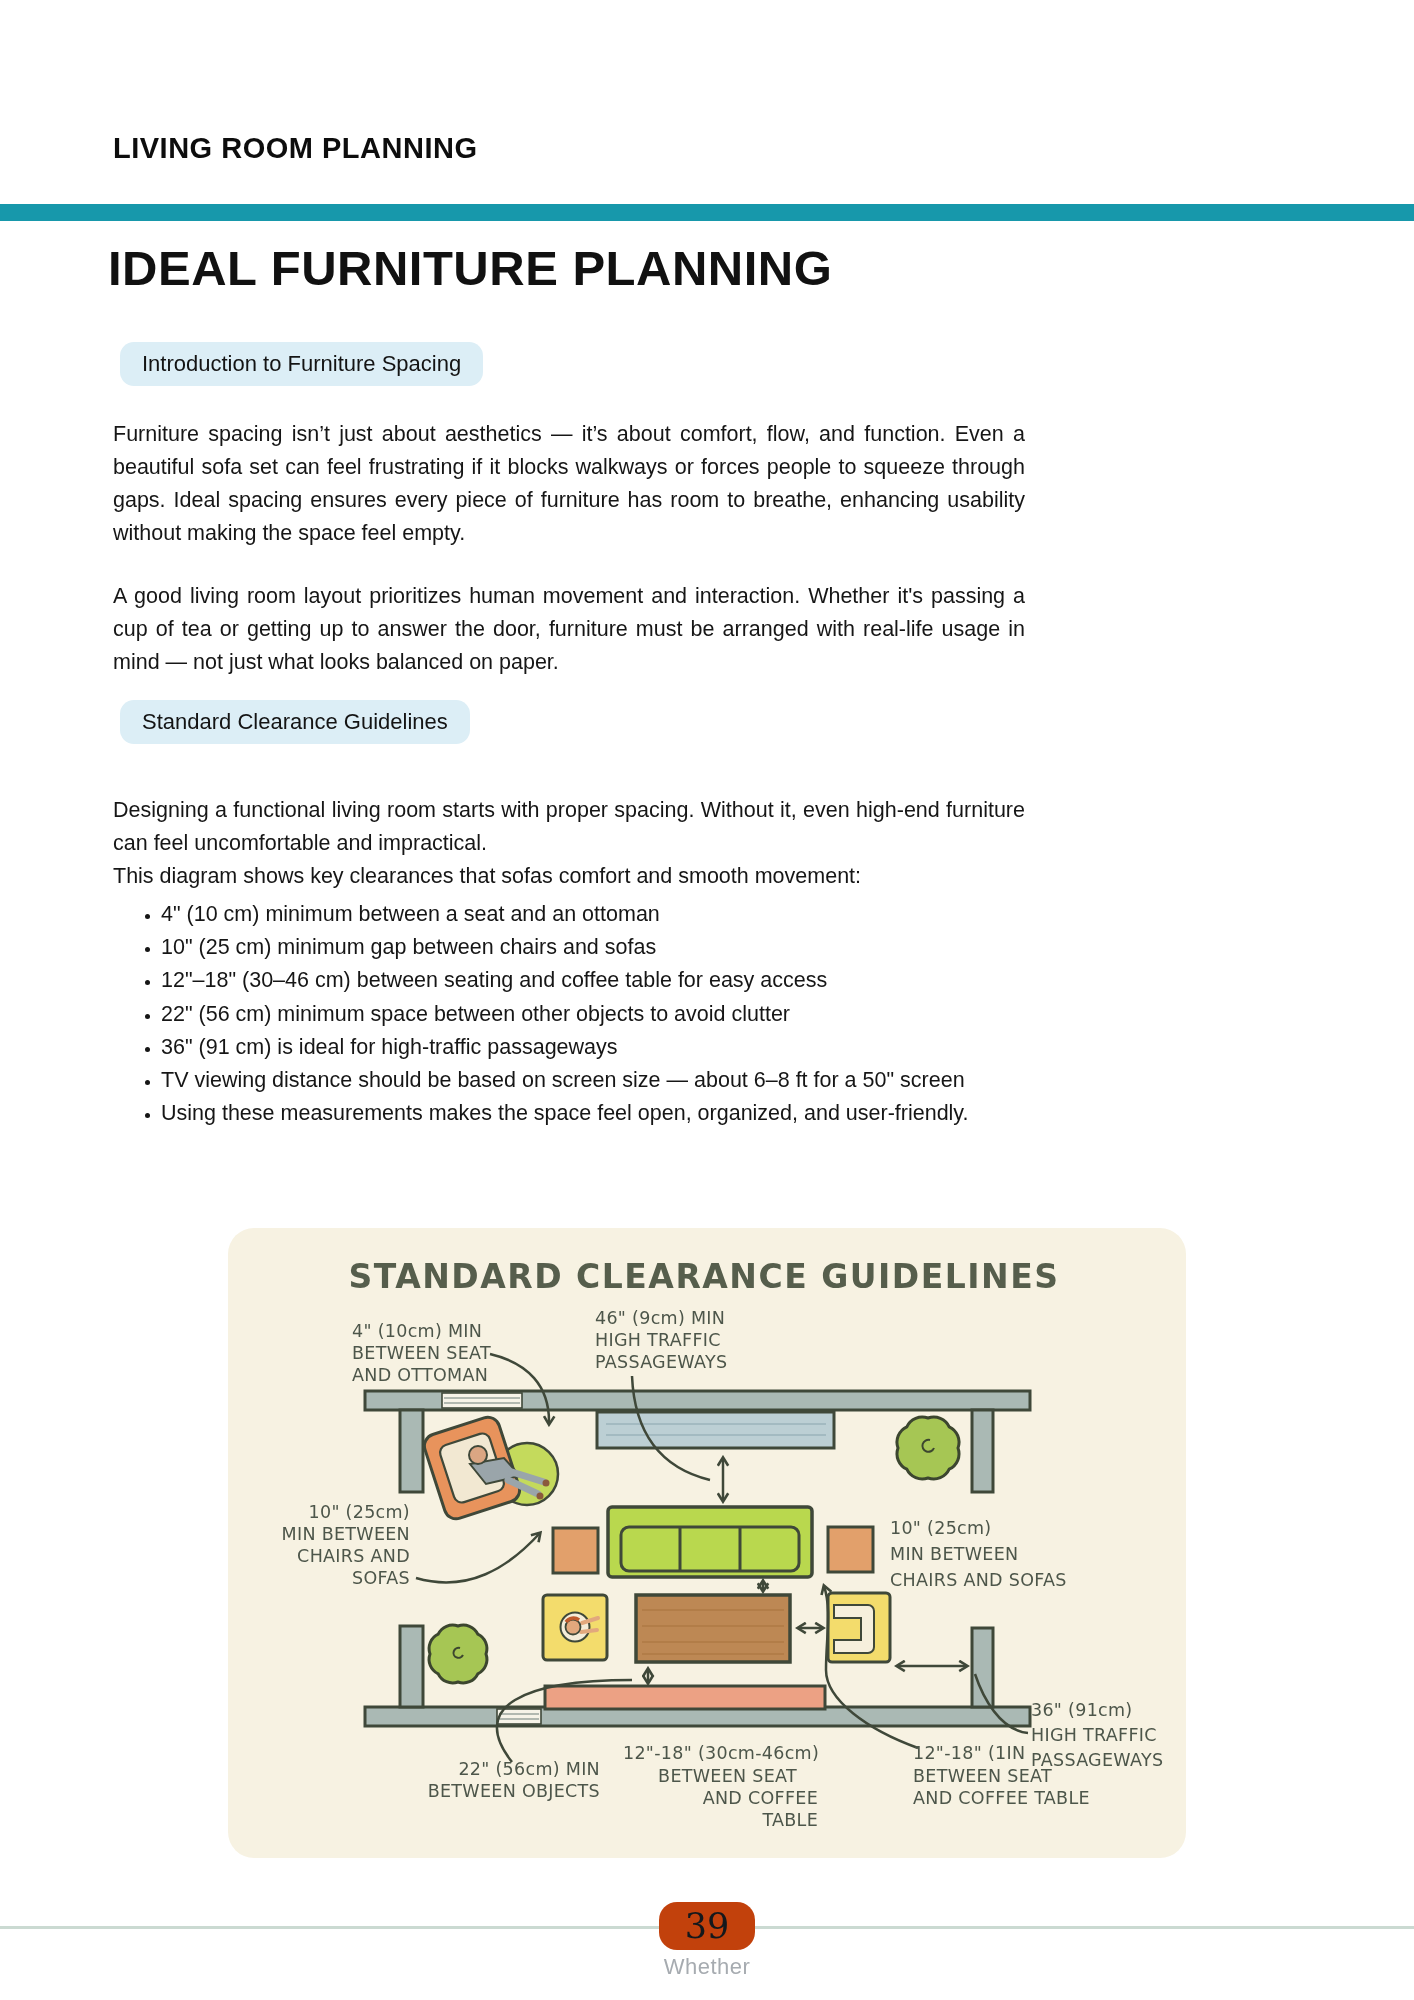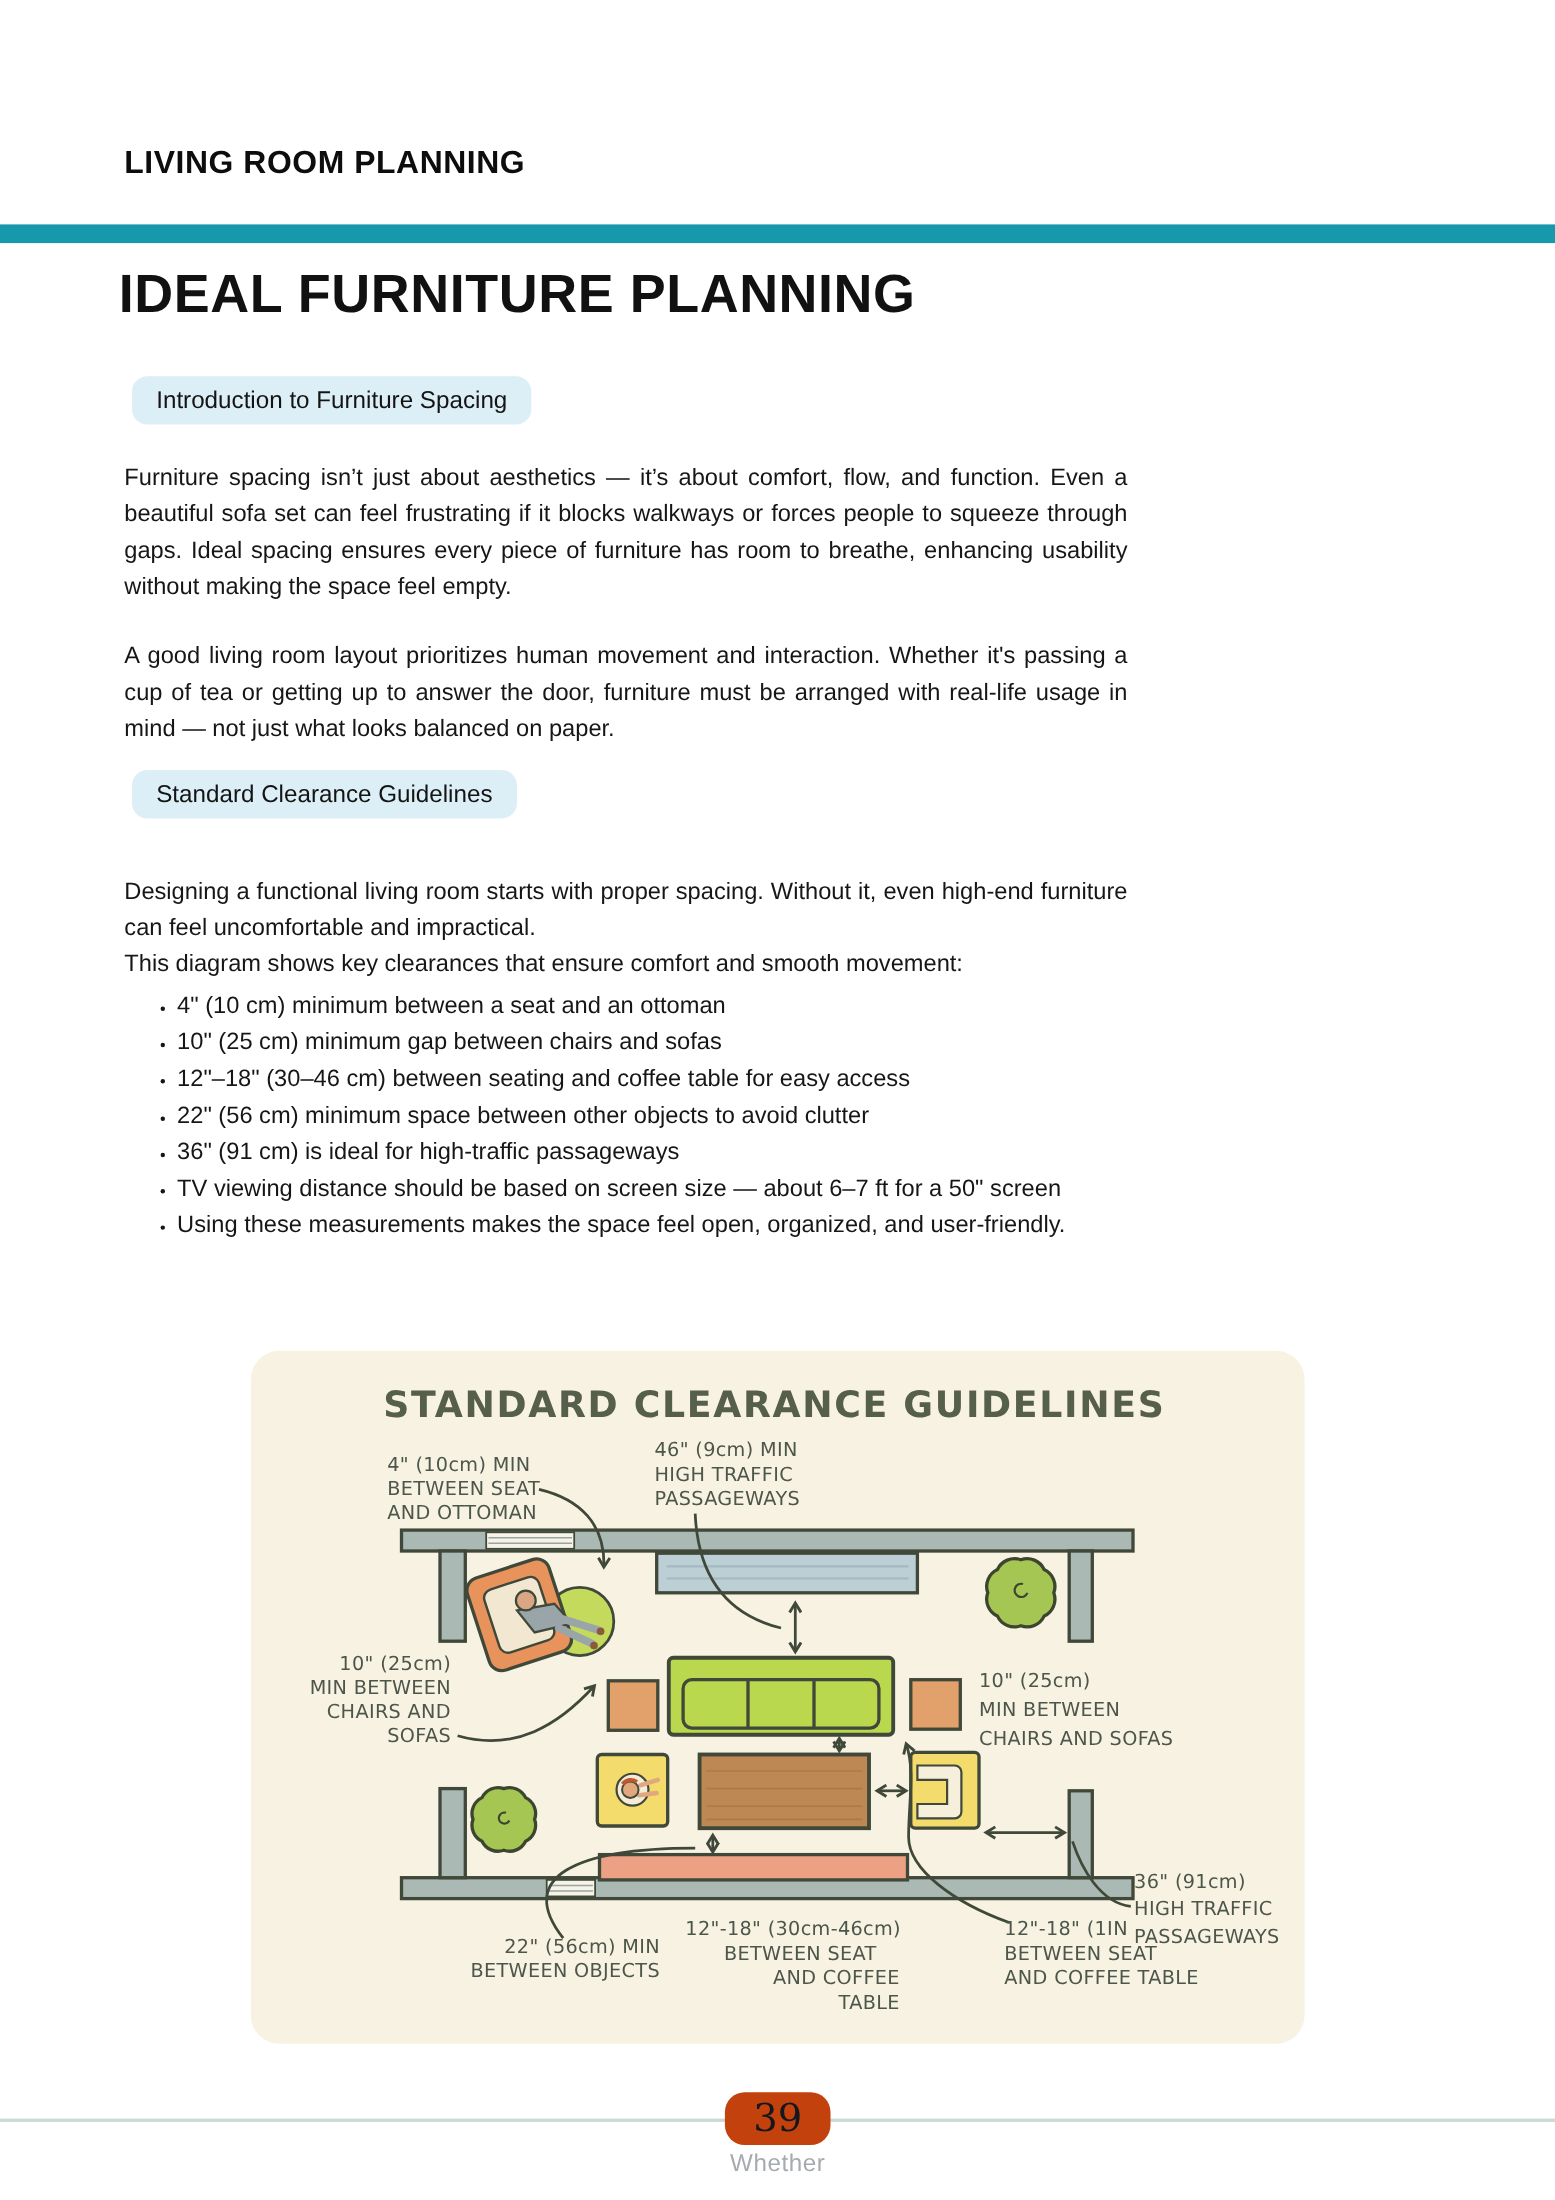--- a/index.html
+++ b/index.html
@@ -41,28 +41,28 @@
 <div class="kicker">LIVING ROOM PLANNING</div>
 <div class="accent-bar"></div>
 <div class="page-title">IDEAL FURNITURE PLANNING</div>
 
 <div class="pill pill1">Introduction to Furniture Spacing</div>
 <p class="para p1">Furniture spacing isn’t just about aesthetics — it’s about comfort, flow, and function. Even a beautiful sofa set can feel frustrating if it blocks walkways or forces people to squeeze through gaps. Ideal spacing ensures every piece of furniture has room to breathe, enhancing usability without making the space feel empty.</p>
 <p class="para p2">A good living room layout prioritizes human movement and interaction. Whether it's passing a cup of tea or getting up to answer the door, furniture must be arranged with real-life usage in mind — not just what looks balanced on paper.</p>
 
 <div class="pill pill2">Standard Clearance Guidelines</div>
 <p class="para p3">Designing a functional living room starts with proper spacing. Without it, even high-end furniture can feel uncomfortable and impractical.</p>
-<div class="list-intro">This diagram shows key clearances that ensure comfort and smooth movement:</div>
+<div class="list-intro">This diagram shows key clearances that sofas comfort and smooth movement:</div>
 <ul class="clearance">
   <li>4" (10 cm) minimum between a seat and an ottoman</li>
   <li>10" (25 cm) minimum gap between chairs and sofas</li>
   <li>12"–18" (30–46 cm) between seating and coffee table for easy access</li>
   <li>22" (56 cm) minimum space between other objects to avoid clutter</li>
   <li>36" (91 cm) is ideal for high-traffic passageways</li>
-  <li>TV viewing distance should be based on screen size — about 6–7 ft for a 50" screen</li>
+  <li>TV viewing distance should be based on screen size — about 6–8 ft for a 50" screen</li>
   <li>Using these measurements makes the space feel open, organized, and user-friendly.</li>
 </ul>
 
 <div class="diagram-card">
 <svg viewBox="0 0 958 630">
   <defs>
     <marker id="ah" viewBox="0 0 10 10" refX="7.5" refY="5" markerWidth="5.2" markerHeight="5.2" orient="auto">
       <path d="M1.5 1 L8 5 L1.5 9" fill="none" stroke="#3f4839" stroke-width="2"></path>
     </marker>
     <marker id="ahr" viewBox="0 0 10 10" refX="7.5" refY="5" markerWidth="5.2" markerHeight="5.2" orient="auto-start-reverse">

